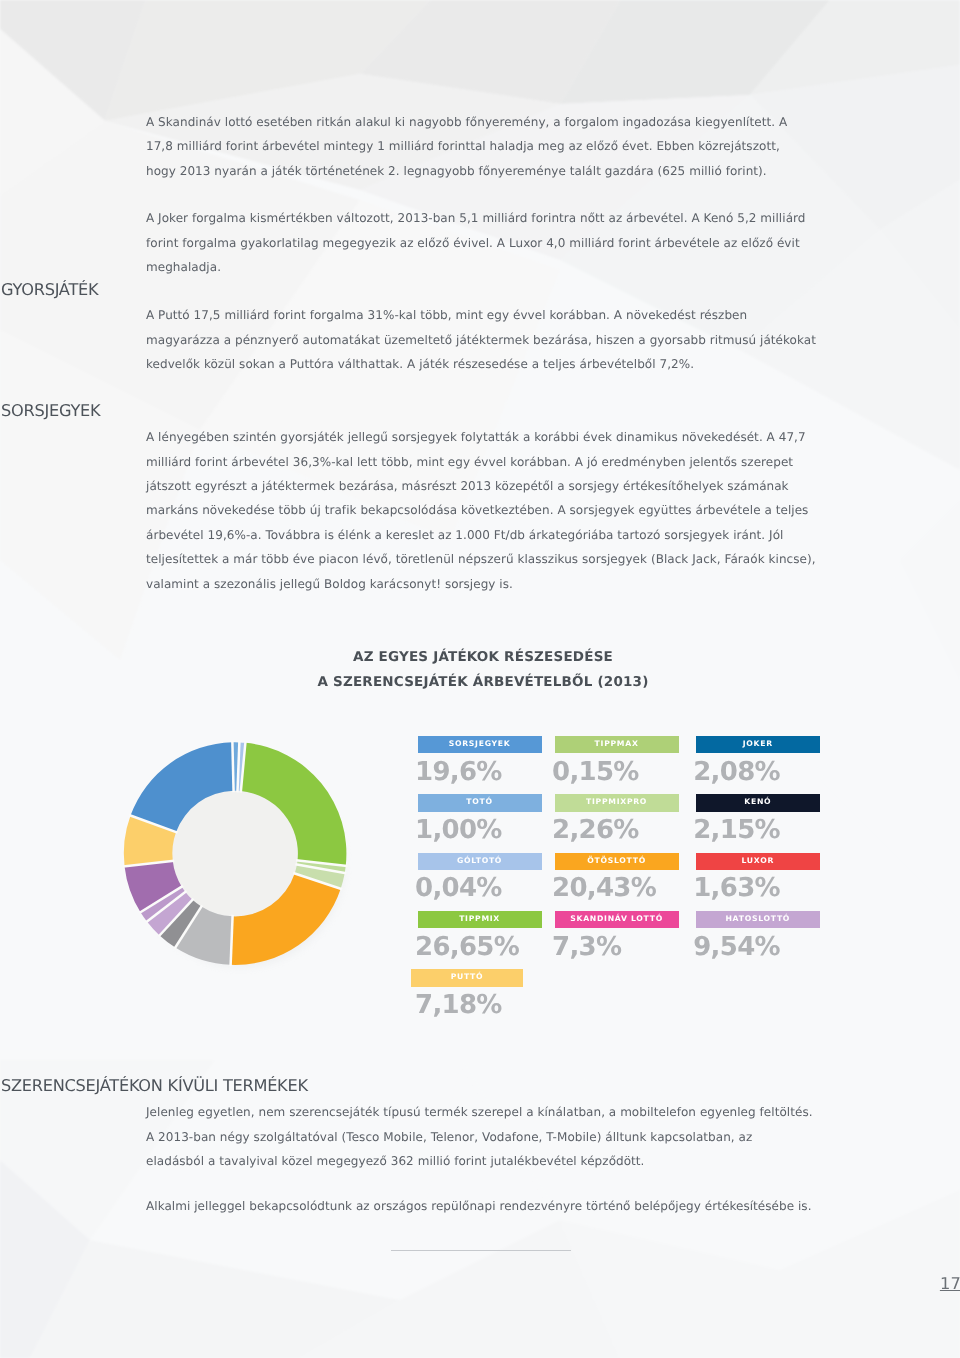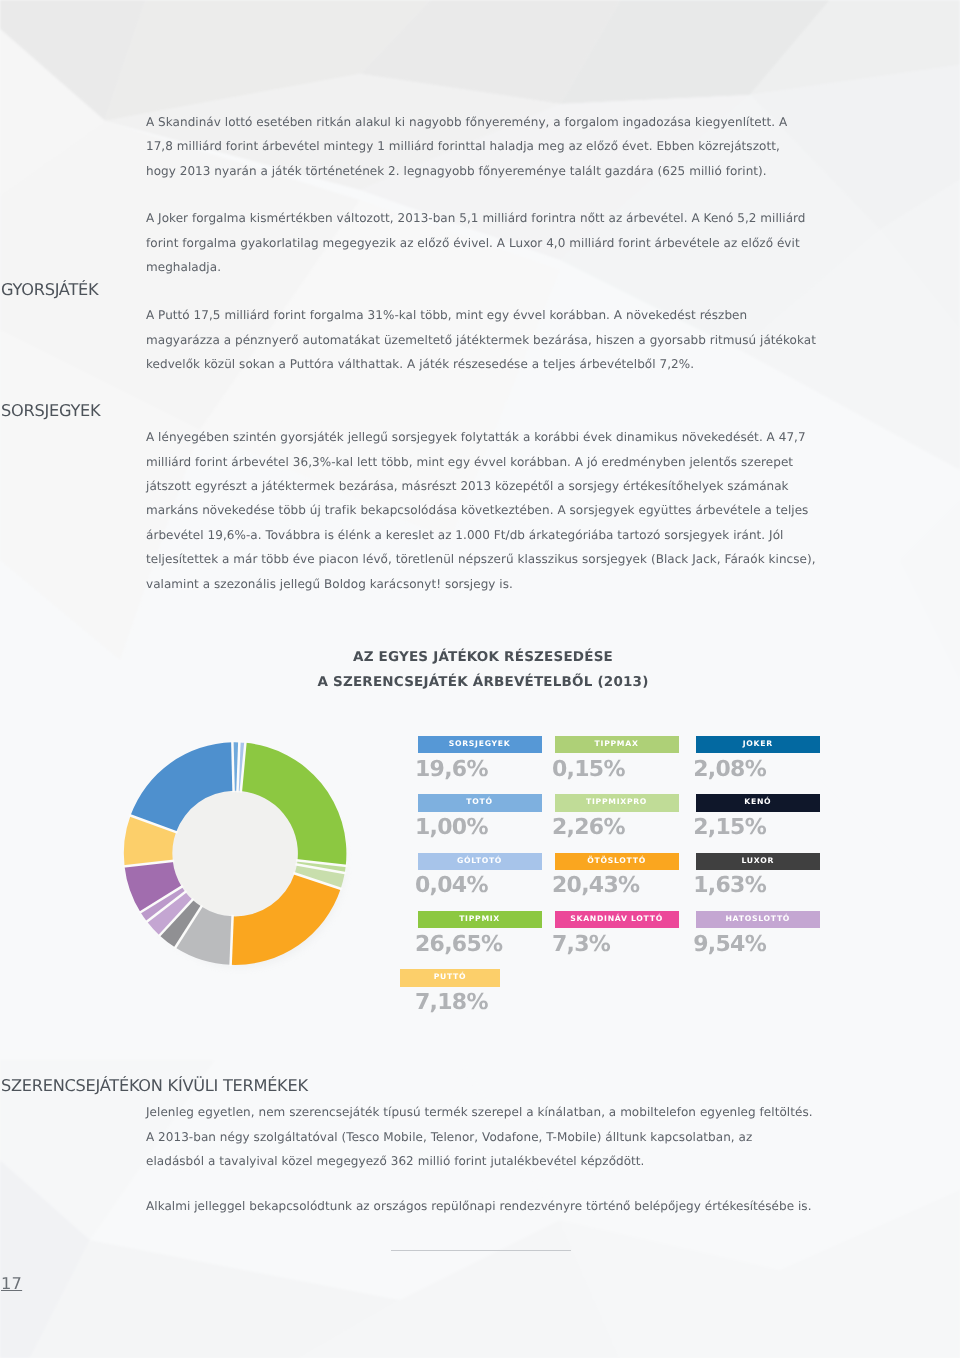--- a/index.html
+++ b/index.html
@@ -10,24 +10,24 @@
   .layer{position:absolute;left:0;top:0;width:960px;height:1358px;}
   .tline{position:absolute;left:146px;color:#5c6168;font-size:12px;
          letter-spacing:.05px;white-space:nowrap;}
   .sec-h{position:absolute;left:1px;width:960px;text-align:left;color:#4d535a;
          font-size:16.2px;letter-spacing:-0.27px;}
   .ct{position:absolute;left:3px;width:960px;text-align:center;color:#4a5056;
       font-size:13.5px;font-weight:bold;letter-spacing:.2px;}
   .lg-box{position:absolute;height:17.5px;}
   .lg-lbl{position:absolute;left:0;width:100%;text-align:center;color:#ffffff;
           font-size:7.7px;font-weight:bold;letter-spacing:0.72px;line-height:16.2px;}
-  .lg-val{position:absolute;color:#b0b2b5;font-size:22px;font-weight:bold;
+  .lg-val{position:absolute;color:#b0b2b5;font-size:26px;font-weight:bold;
           letter-spacing:-0.7px;white-space:nowrap;}
   .rule{position:absolute;background:#c6c9cd;height:1px;}
-  .pgnum{position:absolute;left:1px;width:960px;text-align:left;color:#6b7076;
+  .pgnum{position:absolute;left:1px;width:960px;text-align:right;color:#6b7076;
          font-size:16.3px;letter-spacing:.2px;text-decoration:underline;}
   .donut{position:absolute;}
 </style>
 </head>
 <body style="background: rgb(248, 249, 250);">
 
 <svg class="bg" viewBox="0 0 960 1358" xmlns="http://www.w3.org/2000/svg">
     <defs>
       <filter id="sbl" x="-5%" y="-5%" width="110%" height="110%">
         <feGaussianBlur stdDeviation="1.2"></feGaussianBlur>
@@ -115,37 +115,37 @@
     </div>
     <div class="lg-val" style="left:693.1999999999999px;top:815.05px">2,15%</div>
     <div class="lg-box" style="left:417.6px;top:852.5px;width:124px;background:#A7C4EA">
       <span class="lg-lbl">GÓLTOTÓ</span>
     </div>
     <div class="lg-val" style="left:415px;top:873.4px">0,04%</div>
     <div class="lg-box" style="left:554.6px;top:852.5px;width:124px;background:#FAA61F">
       <span class="lg-lbl">ÖTÖSLOTTÓ</span>
     </div>
     <div class="lg-val" style="left:552px;top:873.4px">20,43%</div>
-    <div class="lg-box" style="left:695.8px;top:852.5px;width:124px;background:#404040">
+    <div class="lg-box" style="left:695.8px;top:852.5px;width:124px;background:#ef4444">
       <span class="lg-lbl">LUXOR</span>
     </div>
     <div class="lg-val" style="left:693.1999999999999px;top:873.4px">1,63%</div>
     <div class="lg-box" style="left:417.6px;top:910.85px;width:124px;background:#8CC841">
       <span class="lg-lbl">TIPPMIX</span>
     </div>
     <div class="lg-val" style="left:415px;top:931.75px">26,65%</div>
     <div class="lg-box" style="left:554.6px;top:910.85px;width:124px;background:#ec4899">
       <span class="lg-lbl">SKANDINÁV LOTTÓ</span>
     </div>
     <div class="lg-val" style="left:552px;top:931.75px">7,3%</div>
     <div class="lg-box" style="left:695.8px;top:910.85px;width:124px;background:#C4A6D2">
       <span class="lg-lbl">HATOSLOTTÓ</span>
     </div>
     <div class="lg-val" style="left:693.1999999999999px;top:931.75px">9,54%</div>
-    <div class="lg-box" style="left:400px;top:969.2px;width:100px;background:#FCCF6A">
+    <div class="lg-box" style="left:411px;top:969.2px;width:112px;background:#FCCF6A">
       <span class="lg-lbl">PUTTÓ</span>
     </div>
     <div class="lg-val" style="left:415px;top:990.1px">7,18%</div>
     <svg class="donut" width="960" height="1358" style="left:0;top:0">
       <defs>
         <filter id="dsh" x="-30%" y="-30%" width="160%" height="160%">
           <feGaussianBlur stdDeviation="5"></feGaussianBlur>
         </filter>
       </defs>
       <ellipse cx="241.1" cy="863.6" rx="102.396" ry="102.396" fill="#dfe1e3" opacity="0.45" filter="url(#dsh)"></ellipse>

